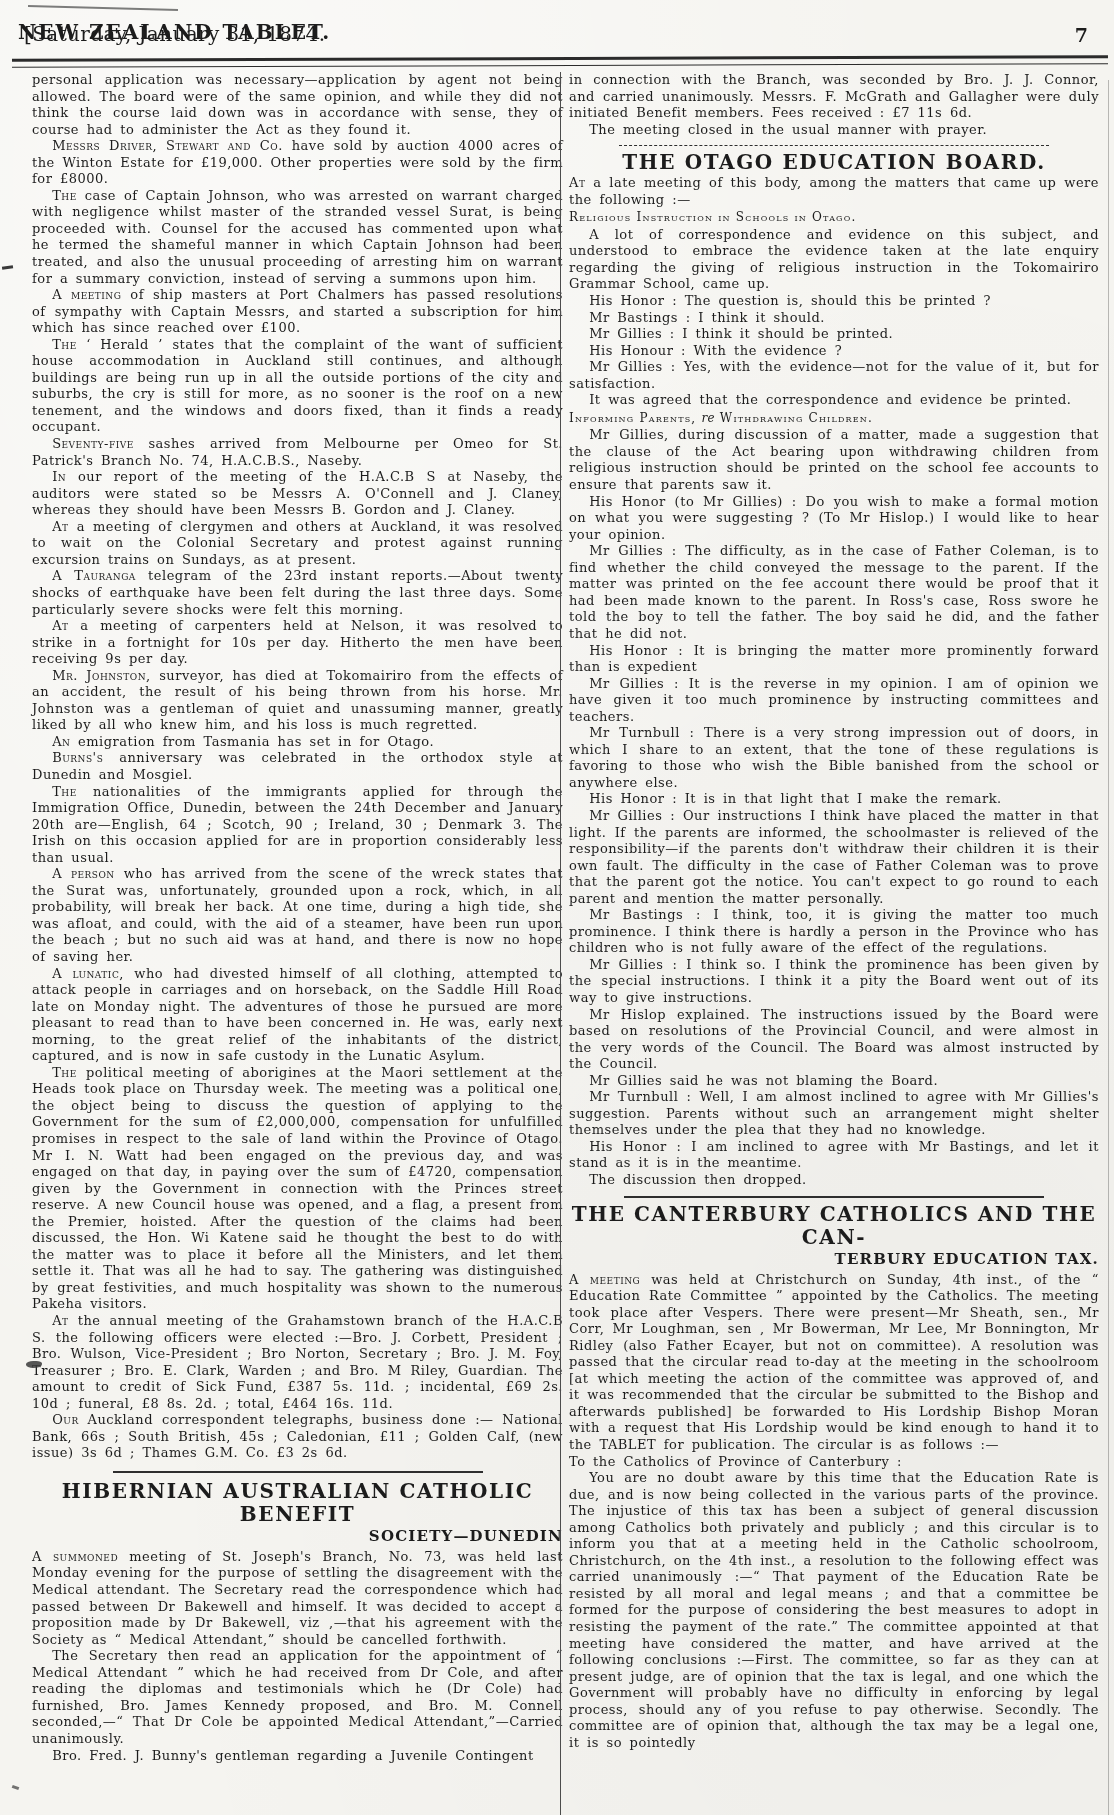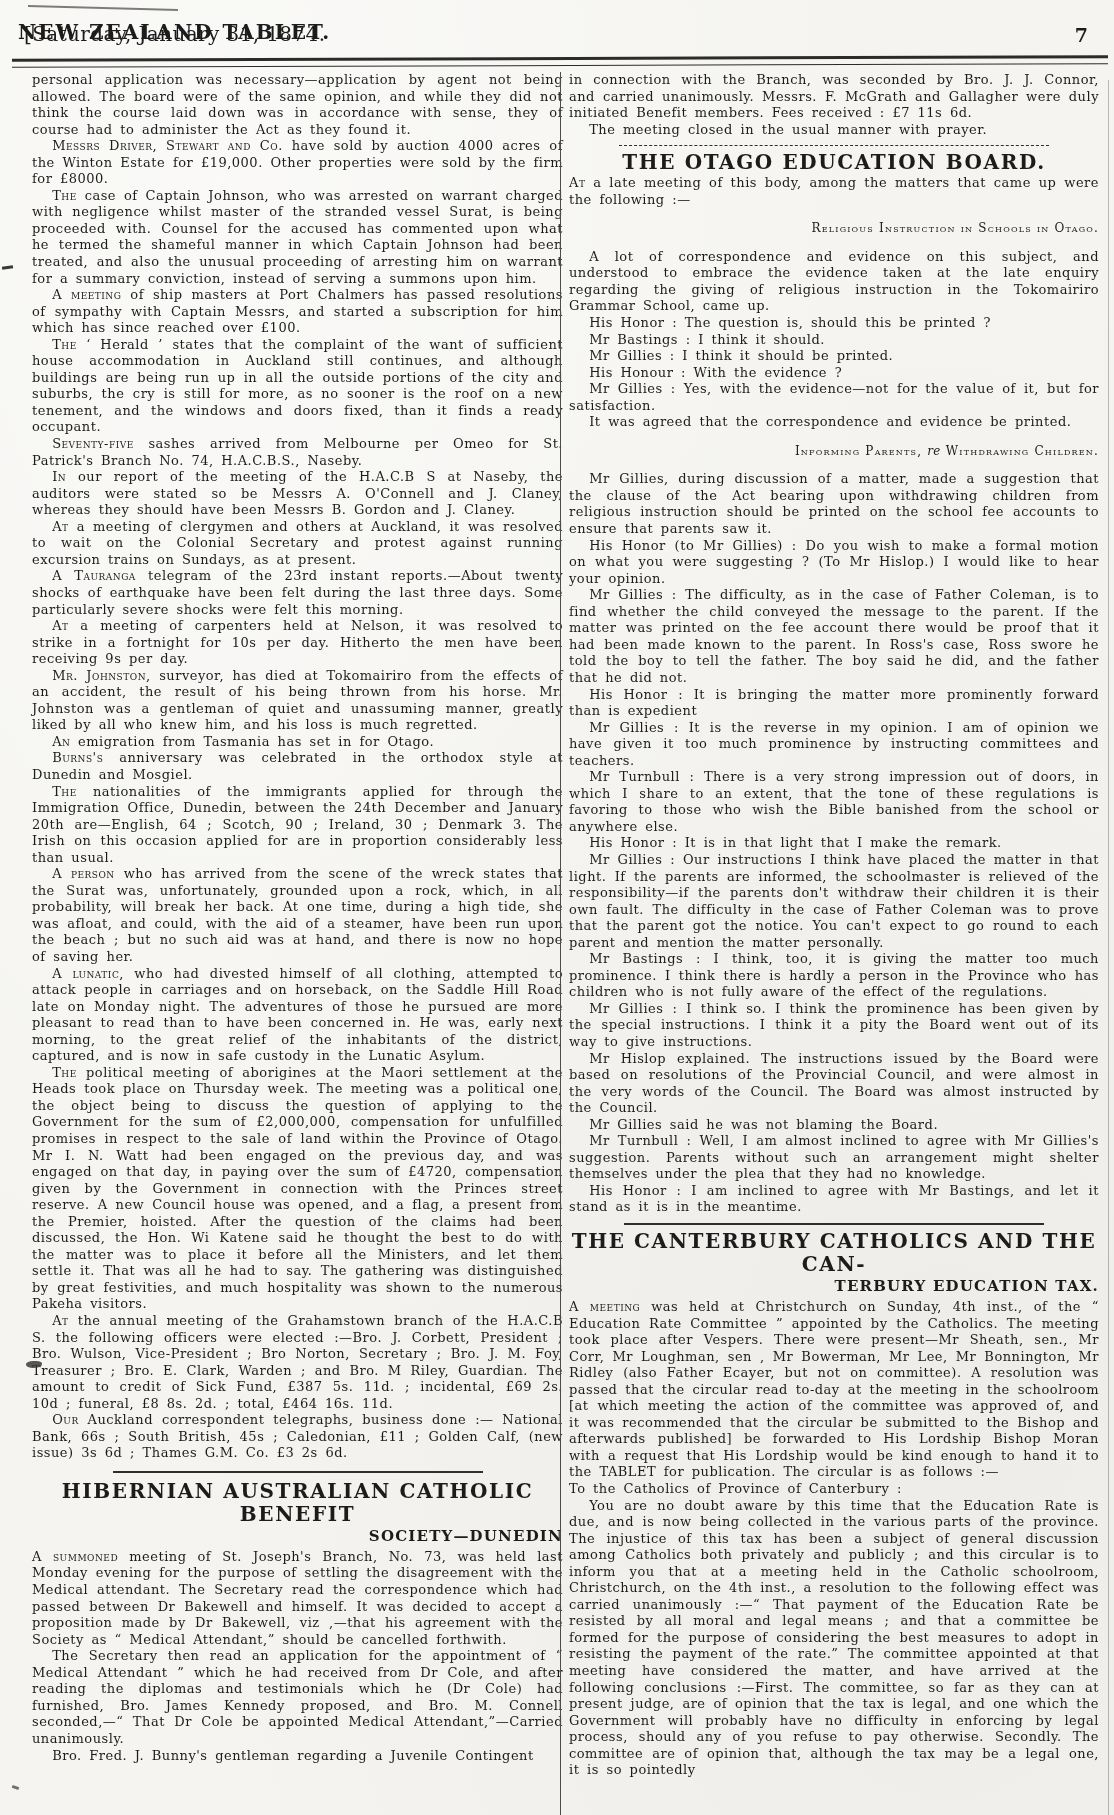--- a/index.html
+++ b/index.html
@@ -40,21 +40,21 @@
   .para.flush{text-indent:0;}
   .sc{font-variant:small-caps;}
   
   .rule-center{height:0;border-top:2px solid #2e2e2e;width:420px;margin:7px auto 5px;}
   .rule-center.broken{border-top-style:dashed;border-top-width:1.5px;width:430px;}
   .rule-center.hib{width:370px;border-top-width:2.5px;margin:9px auto 7px;}
   .h1-line{ text-align:center;font-weight:bold;font-size:20px;letter-spacing:1.6px;
     line-height:23px;margin:2px 0 1px;}
   .h2-line{text-align:right;font-weight:bold;font-size:15px;letter-spacing:1.2px;
     line-height:18px;margin:0 0 4px;}
-  .subhead{text-align:right;font-size:12px;line-height:16.55px;letter-spacing:1.2px;margin:12px 0;}
+  .subhead{text-align:left;font-size:12px;line-height:16.55px;letter-spacing:1.2px;margin:1px 0;}
   .subhead em{font-style:italic;letter-spacing:.3px;}
   
   .artifact{position:absolute;background:#3a3a3a;}
   .art-dash{left:2px;top:266px;width:11px;height:2.5px;transform:rotate(-8deg);}
   .art-blob{left:26px;top:1361px;width:16px;height:7px;border-radius:50% 40% 60% 50%;opacity:.85;}
   .art-tick{left:12px;top:1786px;width:7px;height:3px;transform:rotate(20deg);opacity:.7;}
 </style>
 </head>
 <body>
 
@@ -145,20 +145,21 @@
           <p class="para"><span class="sc"></span><span>Mr Gillies : It is the reverse in my opinion.  I am of opinion we have given it too much prominence by instructing committees and teachers.</span></p>
           <p class="para"><span class="sc"></span><span>Mr Turnbull : There is a very strong impression out of doors, in which I share to an extent, that the tone of these regulations is favoring to those who wish the Bible banished from the school or anywhere else.</span></p>
           <p class="para"><span class="sc"></span><span>His Honor : It is in that light that I make the remark.</span></p>
           <p class="para"><span class="sc"></span><span>Mr Gillies :  Our instructions I think have placed the matter in that light.  If the parents are informed, the schoolmaster is relieved of the responsibility—if the parents don't withdraw their children it is their own fault.  The difficulty in the case of Father Coleman was to prove that the parent got the notice.  You can't expect to go round to each parent and mention the matter personally.</span></p>
           <p class="para"><span class="sc"></span><span>Mr Bastings : I think, too, it is giving the matter too much prominence.  I think there is hardly a person in the Province who has children who is not fully aware of the effect of the regulations.</span></p>
           <p class="para"><span class="sc"></span><span>Mr Gillies : I think so.  I think the prominence has been given by the special instructions.  I think it a pity the Board went out of its way to give instructions.</span></p>
           <p class="para"><span class="sc"></span><span>Mr Hislop explained.  The instructions issued by the Board were based on resolutions of the Provincial Council, and were almost in the very words of the Council.  The Board was almost instructed by the Council.</span></p>
           <p class="para"><span class="sc"></span><span>Mr Gillies said he was not blaming the Board.</span></p>
           <p class="para"><span class="sc"></span><span>Mr Turnbull :  Well, I am almost inclined to agree with Mr Gillies's suggestion.  Parents without such an arrangement might shelter themselves under the plea that they had no knowledge.</span></p>
           <p class="para"><span class="sc"></span><span>His Honor : I am inclined to agree with Mr Bastings, and let it stand as it is in the meantime.</span></p>
+          <p class="para"><span class="sc"></span><span>The discussion then dropped.</span></p>
         </div>
 
       <div class="rule-center"></div>
       <div class="h1-line">THE  CANTERBURY  CATHOLICS  AND  THE  CAN-</div>
       <div class="h2-line">TERBURY EDUCATION TAX.</div>
 
       <div>
 
       <p class="para flush"><span class="sc">A meeting</span><span> was held at Christchurch on Sunday, 4th inst., of the “ Education Rate Committee ” appointed by the Catholics.  The meeting took place after Vespers.  There were present—Mr Sheath, sen., Mr Corr, Mr Loughman, sen , Mr Bowerman, Mr Lee, Mr Bonnington, Mr Ridley (also Father Ecayer, but not on committee).  A resolution was passed that the circular read to-day at the meeting in the schoolroom [at which meeting the action of the committee was approved of, and it was recommended that the circular be submitted to the Bishop and afterwards published] be forwarded to His Lordship Bishop Moran with a request that His Lordship would be kind enough to hand it to the TABLET for publication.  The circular is as follows :—</span></p>
           <p class="para flush"><span class="sc"></span><span>To the Catholics of Province of Canterbury :</span></p>

